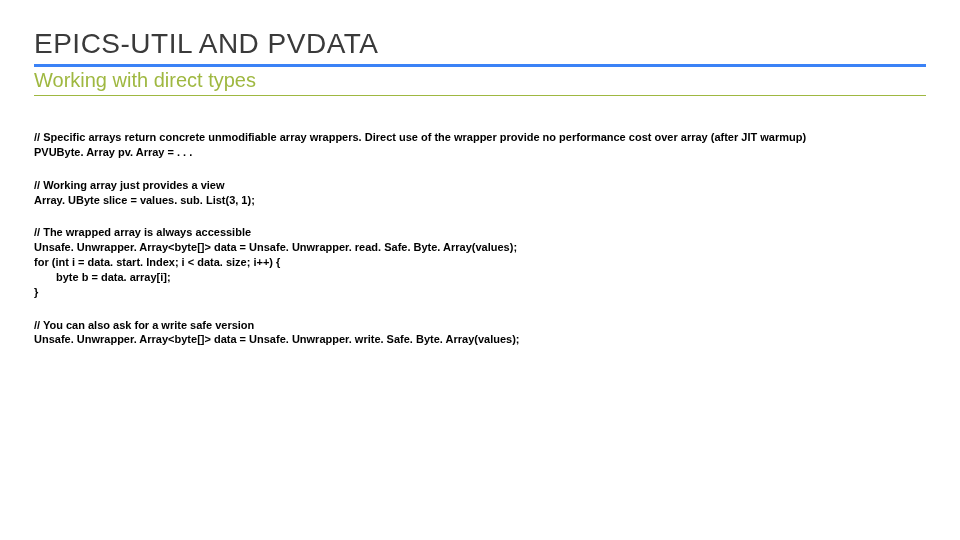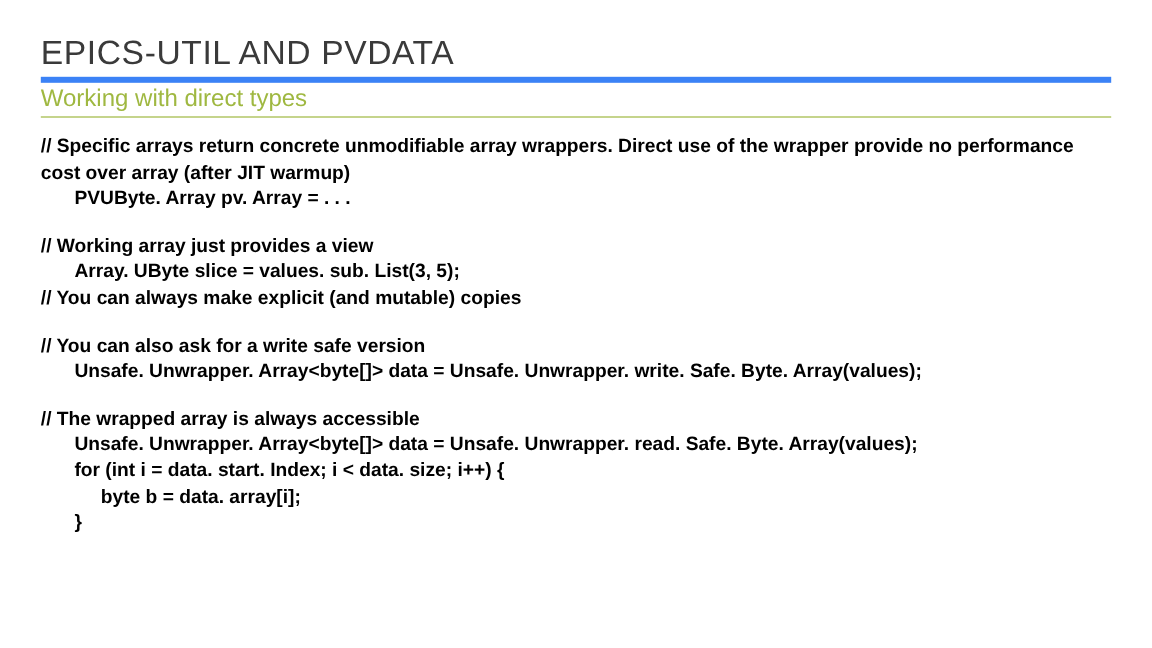--- a/index.html
+++ b/index.html
@@ -13,65 +13,64 @@
     overflow: hidden;
   }
   .slide {
     box-sizing: border-box;
     padding: 28px 34px 20px 34px;
   }
   .title {
     font-size: 28px;
     letter-spacing: 0.5px;
     color: #3a3a3a;
-    border-bottom: 5px solid #3b82f6;
+    border-bottom: 3px solid #3b82f6;
     padding-bottom: 4px;
     margin-bottom: 2px;
   }
   .subtitle {
     font-size: 20px;
     color: #9fb841;
     border-bottom: 1px solid #9fb841;
     padding-bottom: 3px;
-    margin-bottom: 14px;
+    margin-bottom: 34px;
   }
   .block {
-    font-size: 16px;
+    font-size: 11px;
     line-height: 1.35;
     margin-bottom: 18px;
   }
   .comment { font-weight: bold; }
-  .code { font-weight: bold; margin-left: 28px; }
+  .code { font-weight: bold; }
   .indent { padding-left: 22px; }
 </style>
 </head>
 <body>
 
 <div class="slide">
 
   <div class="title">EPICS-UTIL AND PVDATA</div>
   <div class="subtitle">Working with direct types</div>
 
   <div class="block">
     <div class="comment">// Specific arrays return concrete unmodifiable array wrappers. Direct use of the wrapper provide no performance cost over array (after JIT warmup)</div>
     <div class="code">PVUByte. Array pv. Array = . . .</div>
   </div>
 
   <div class="block">
     <div class="comment">// Working array just provides a view</div>
-    <div class="code">Array. UByte slice = values. sub. List(3, 5);</div>
-    <div class="comment">// You can always make explicit (and mutable) copies</div>
-  </div>
-
-  <div class="block">
-    <div class="comment">// You can also ask for a write safe version</div>
-    <div class="code">Unsafe. Unwrapper. Array&lt;byte[]&gt; data = Unsafe. Unwrapper. write. Safe. Byte. Array(values);</div>
+    <div class="code">Array. UByte slice = values. sub. List(3, 1);</div>
   </div>
 
   <div class="block">
     <div class="comment">// The wrapped array is always accessible</div>
     <div class="code">Unsafe. Unwrapper. Array&lt;byte[]&gt; data = Unsafe. Unwrapper. read. Safe. Byte. Array(values);</div>
     <div class="code">for (int i = data. start. Index; i &lt; data. size; i++) {</div>
     <div class="code indent">byte b = data. array[i];</div>
     <div class="code">}</div>
   </div>
 
+  <div class="block">
+    <div class="comment">// You can also ask for a write safe version</div>
+    <div class="code">Unsafe. Unwrapper. Array&lt;byte[]&gt; data = Unsafe. Unwrapper. write. Safe. Byte. Array(values);</div>
+  </div>
+
 </div>
 
 </body></html>

